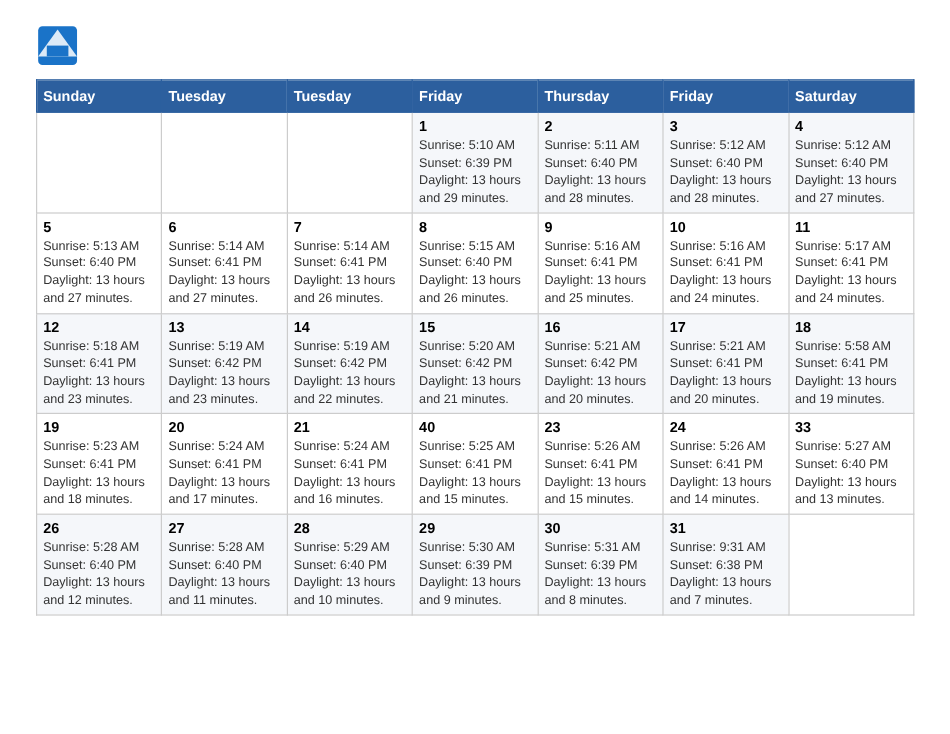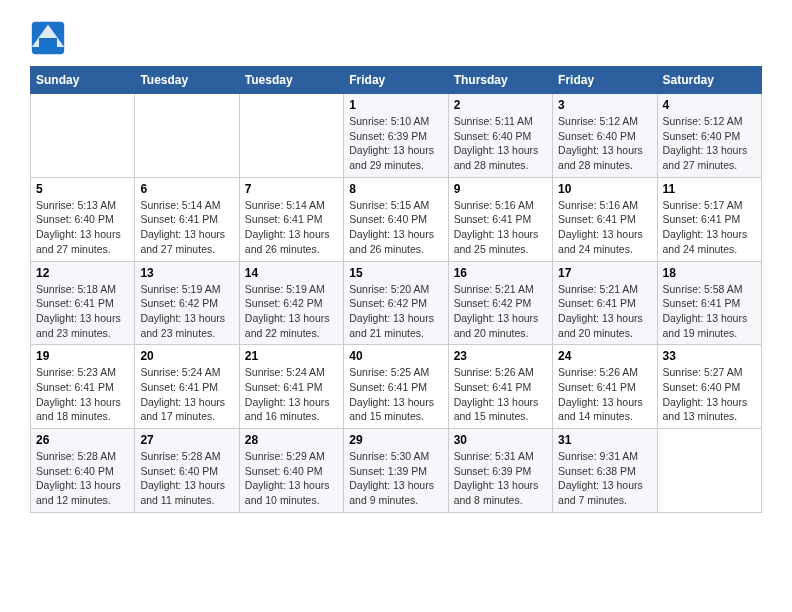--- a/index.html
+++ b/index.html
@@ -298,21 +298,21 @@
         </td>
         <td>
           <span class="day-num">28</span>
           <div class="day-detail">Sunrise: 5:29 AM
 Sunset: 6:40 PM
 Daylight: 13 hours and 10 minutes.</div>
         </td>
         <td>
           <span class="day-num">29</span>
           <div class="day-detail">Sunrise: 5:30 AM
-Sunset: 1:39 PM
+Sunset: 6:39 PM
 Daylight: 13 hours and 9 minutes.</div>
         </td>
         <td>
           <span class="day-num">30</span>
           <div class="day-detail">Sunrise: 5:31 AM
 Sunset: 6:39 PM
 Daylight: 13 hours and 8 minutes.</div>
         </td>
         <td>
           <span class="day-num">31</span>

